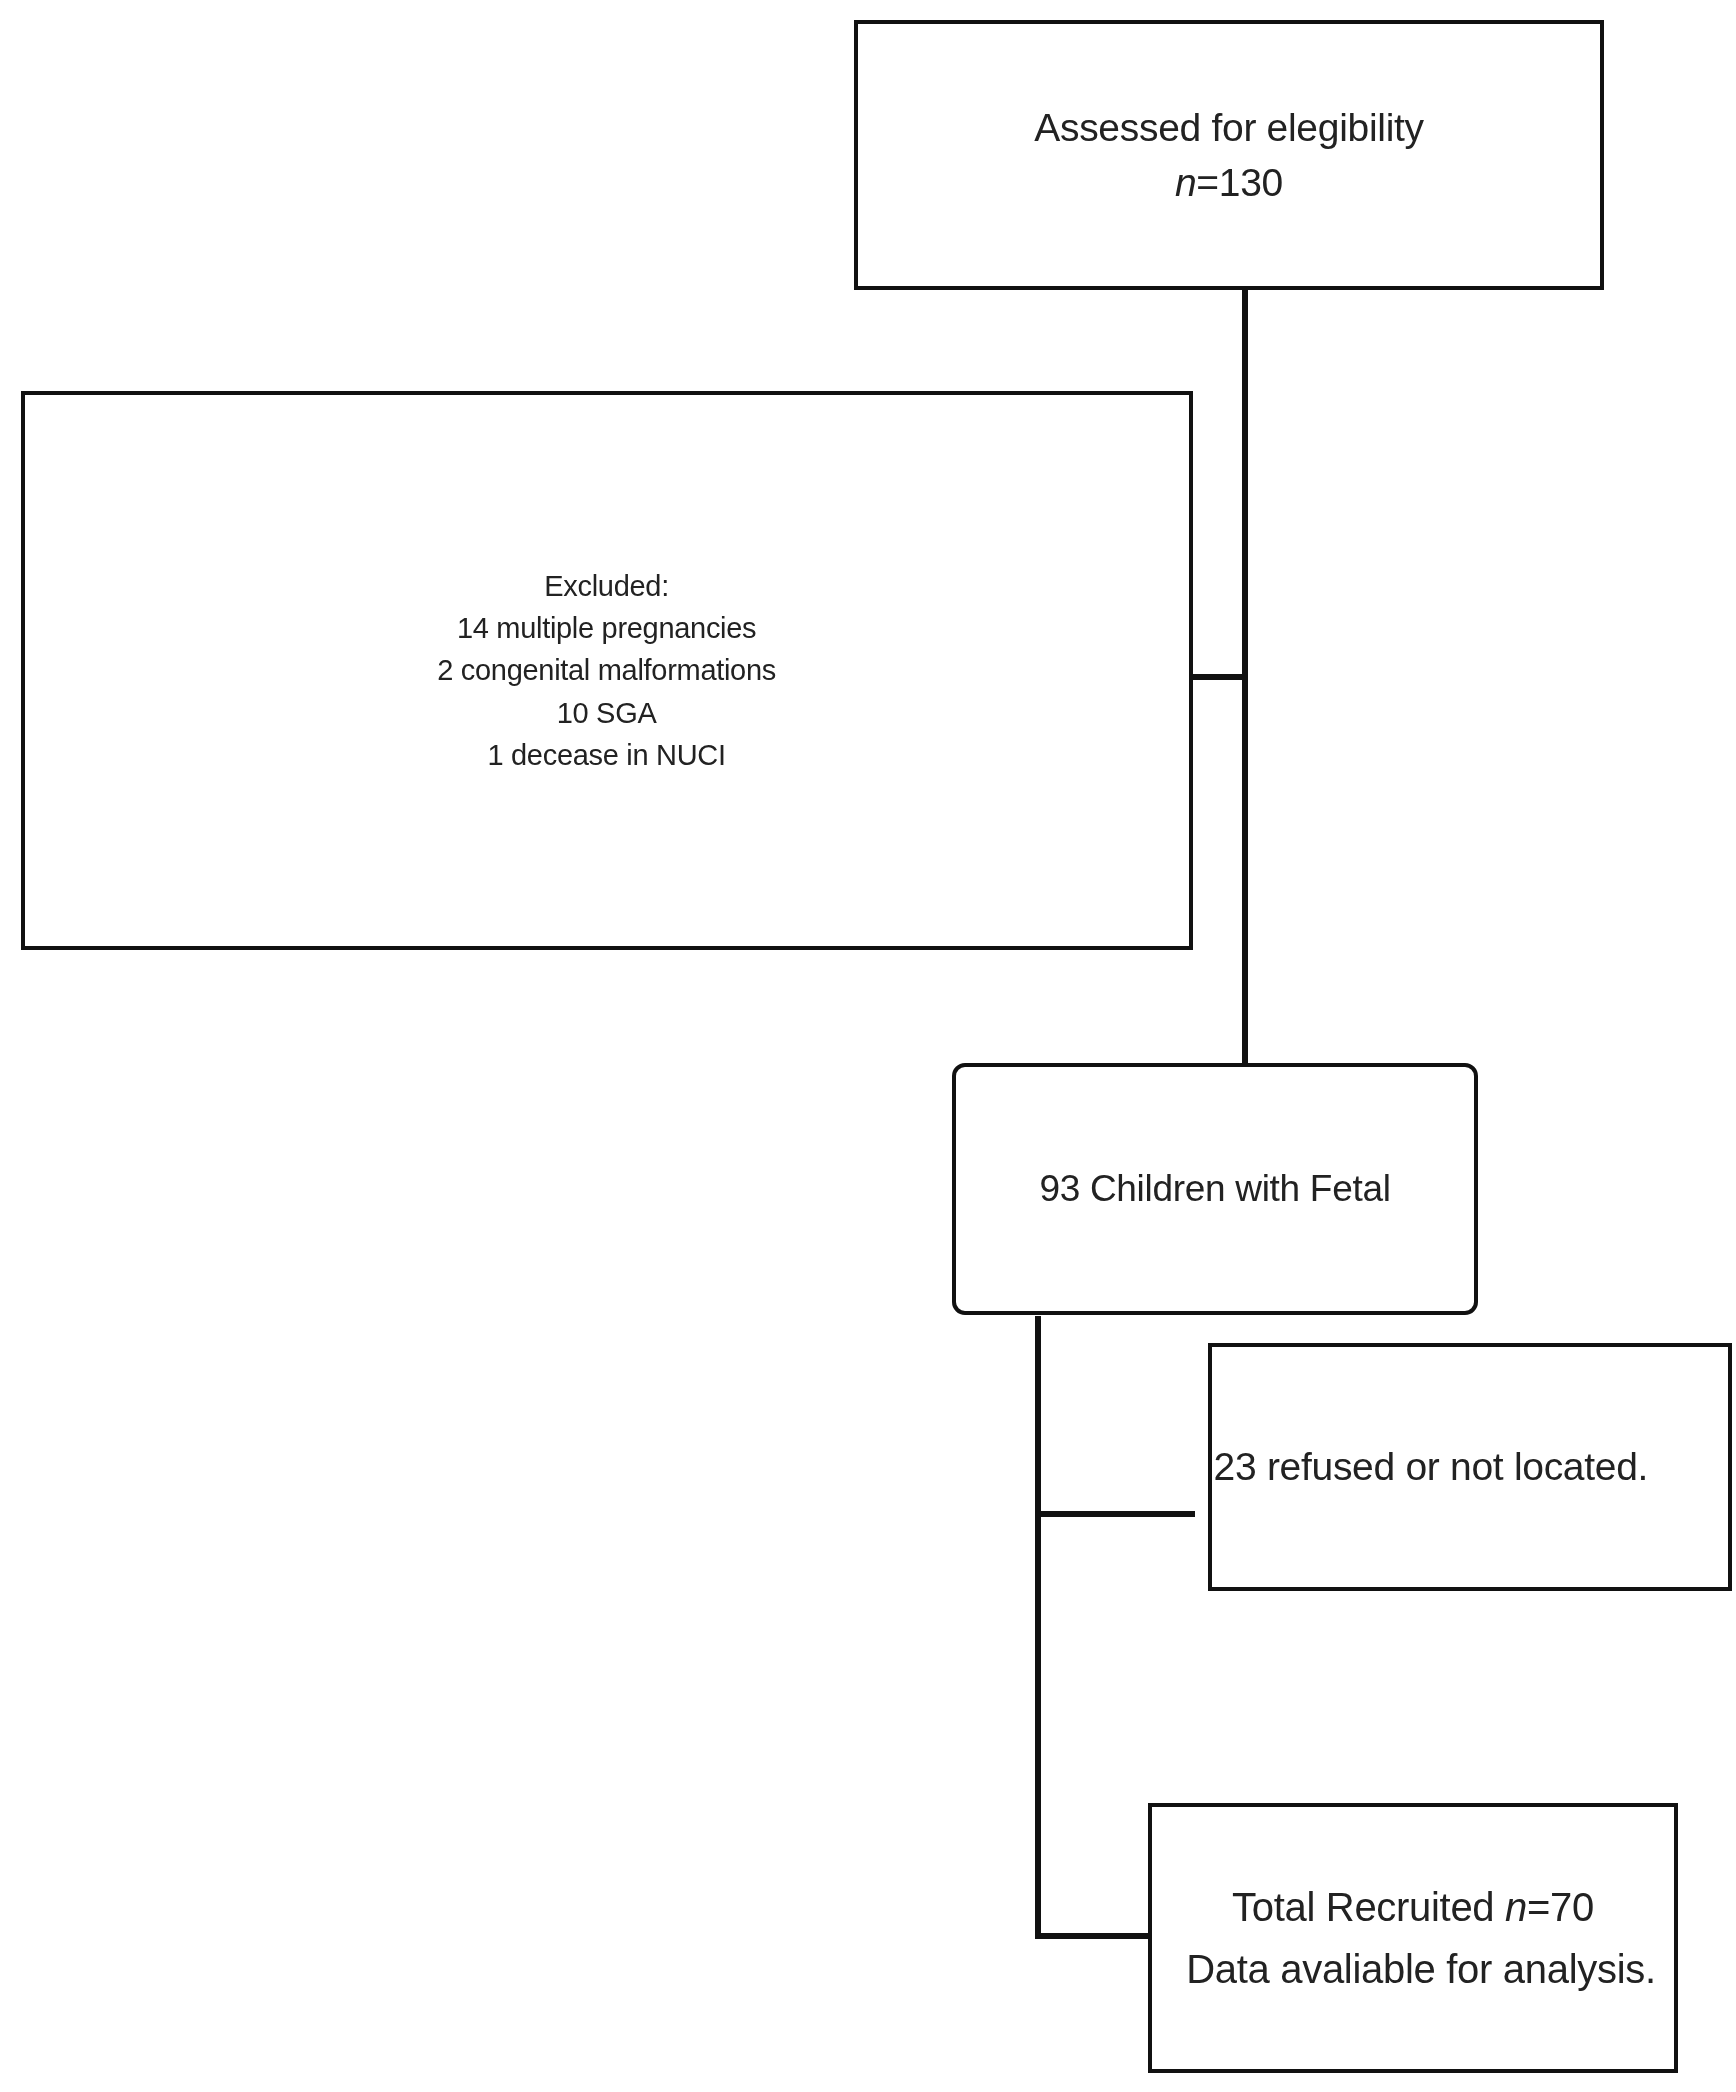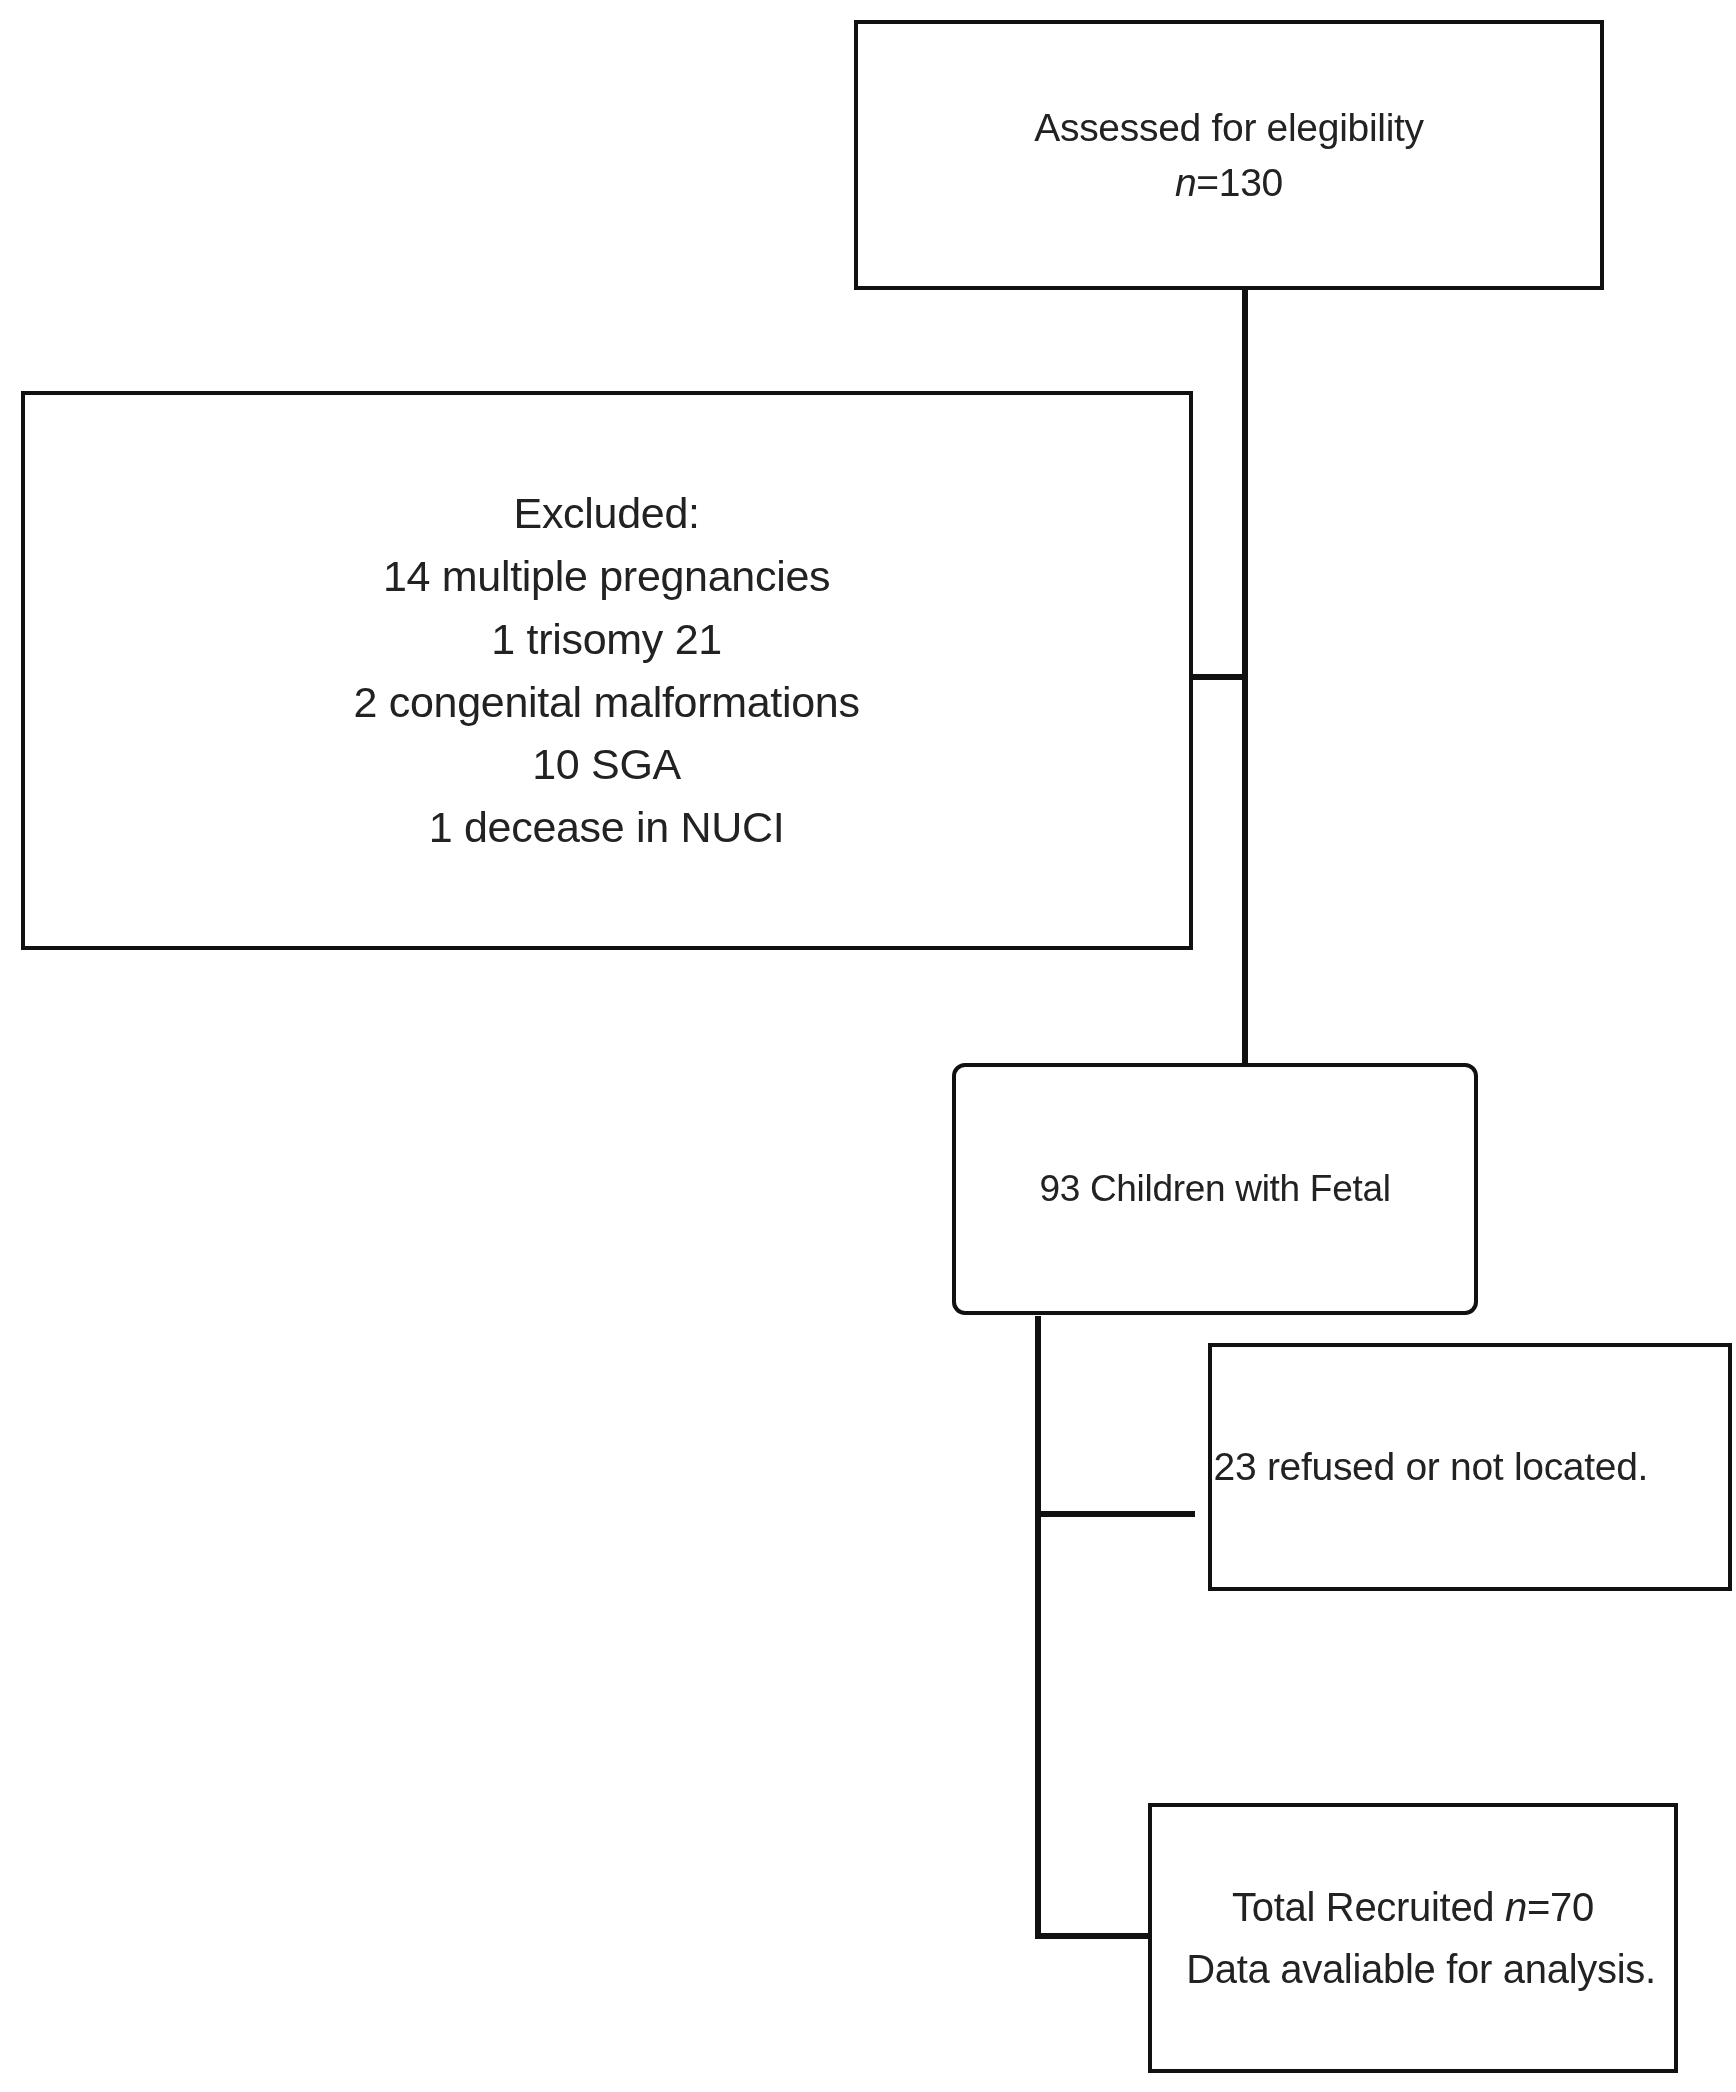--- a/index.html
+++ b/index.html
@@ -41,21 +41,21 @@
   }
   .flow-box.center .line { text-align: center; }
 
   .box-top      { left: 854px; top: 20px;   width: 750px;  height: 270px; }
   .box-excluded { left: 20.6px;   top: 391px;  width: 1172px; height: 559px; }
   .box-fgr      { left: 952px; top: 1063px; width: 526px;  height: 252px; border-radius: 13px; }
   .box-refused  { left: 1191px; top: 1343px; width: 524px;  height: 248px; margin-left: 17px; }
   .box-total    { left: 1148px; top: 1803px; width: 530px;  height: 270px; }
 
   .box-top .line      { font-size: 39px; }
-  .box-excluded .line { font-size: 43px; line-height: 1.46; }
+  .box-excluded .line { font-size: 29px; line-height: 1.46; }
   .box-fgr .line      { font-size: 37px; line-height: 1.30; }
   .box-refused .line  { font-size: 39px; text-align: left; padding-left: 1.6px; }
   .box-total .line    { font-size: 40px; line-height: 1.55; }
   .box-total .line.l1 { text-align: center; }
   .box-total .line.l2 { text-align: center; padding-left: 16px; }
 
   .ital { font-style: italic; }
 
   
   .conn {
@@ -89,21 +89,20 @@
   <div class="conn conn-h c-total"></div>
 
   <div class="flow-box center box-top">
     <span class="line">Assessed for elegibility</span>
     <span class="line"><i class="ital">n</i><span>=130</span></span>
   </div>
 
   <div class="flow-box center box-excluded">
     <span class="line">Excluded:</span>
     <span class="line">14 multiple pregnancies</span>
-    <span class="line">1 trisomy 21</span>
     <span class="line">2 congenital malformations</span>
     <span class="line">10 SGA</span>
     <span class="line">1 decease in NUCI</span>
   </div>
 
   <div class="flow-box center box-fgr">
     <span class="line">93 Children with Fetal</span>
   </div>
 
   <div class="flow-box box-refused">

